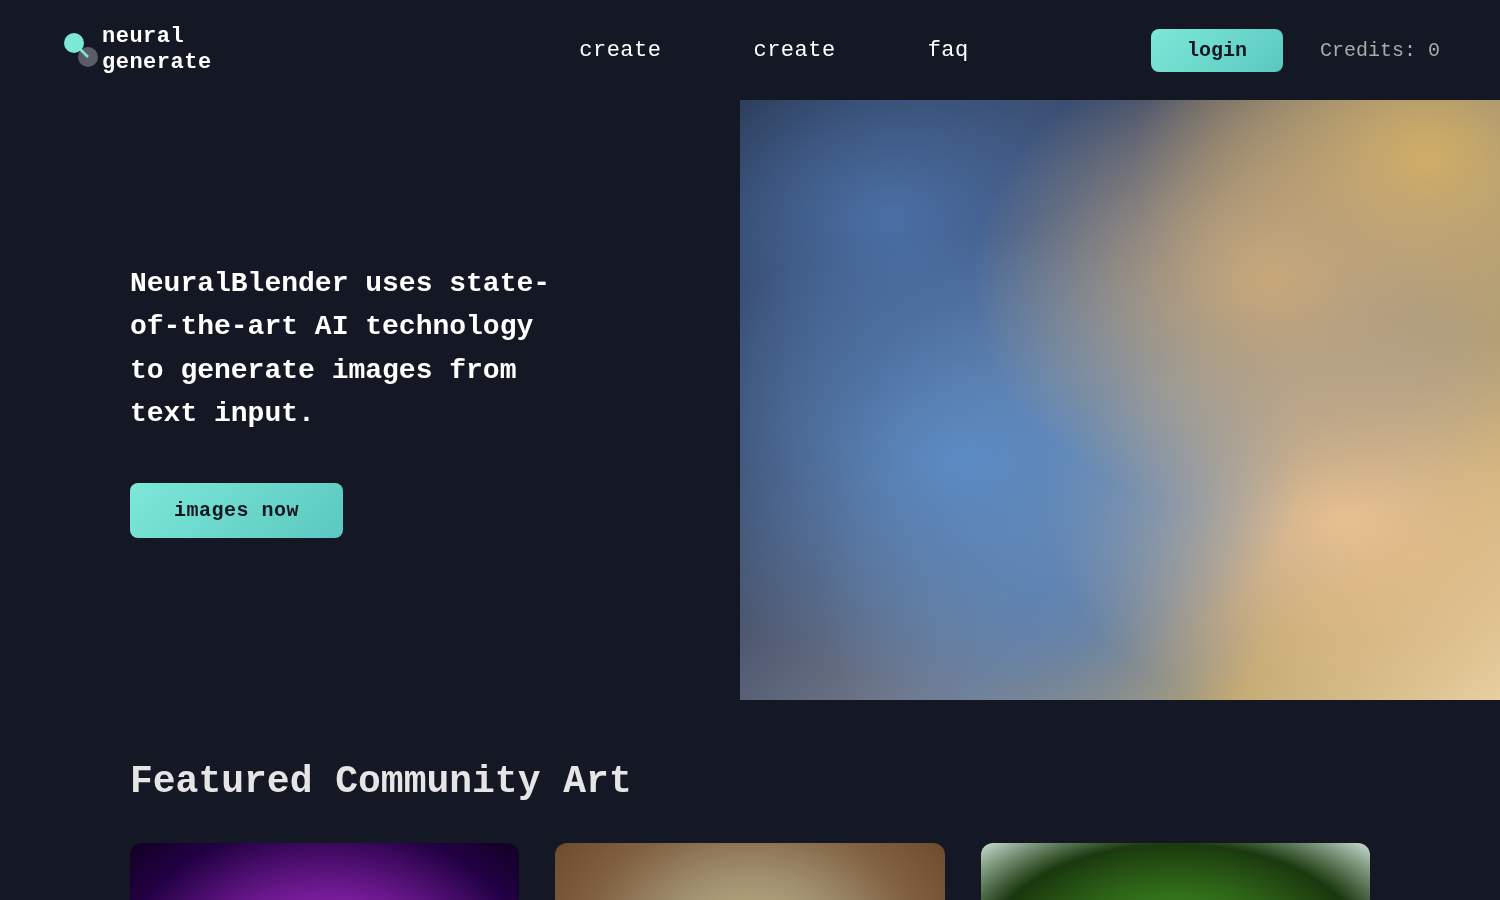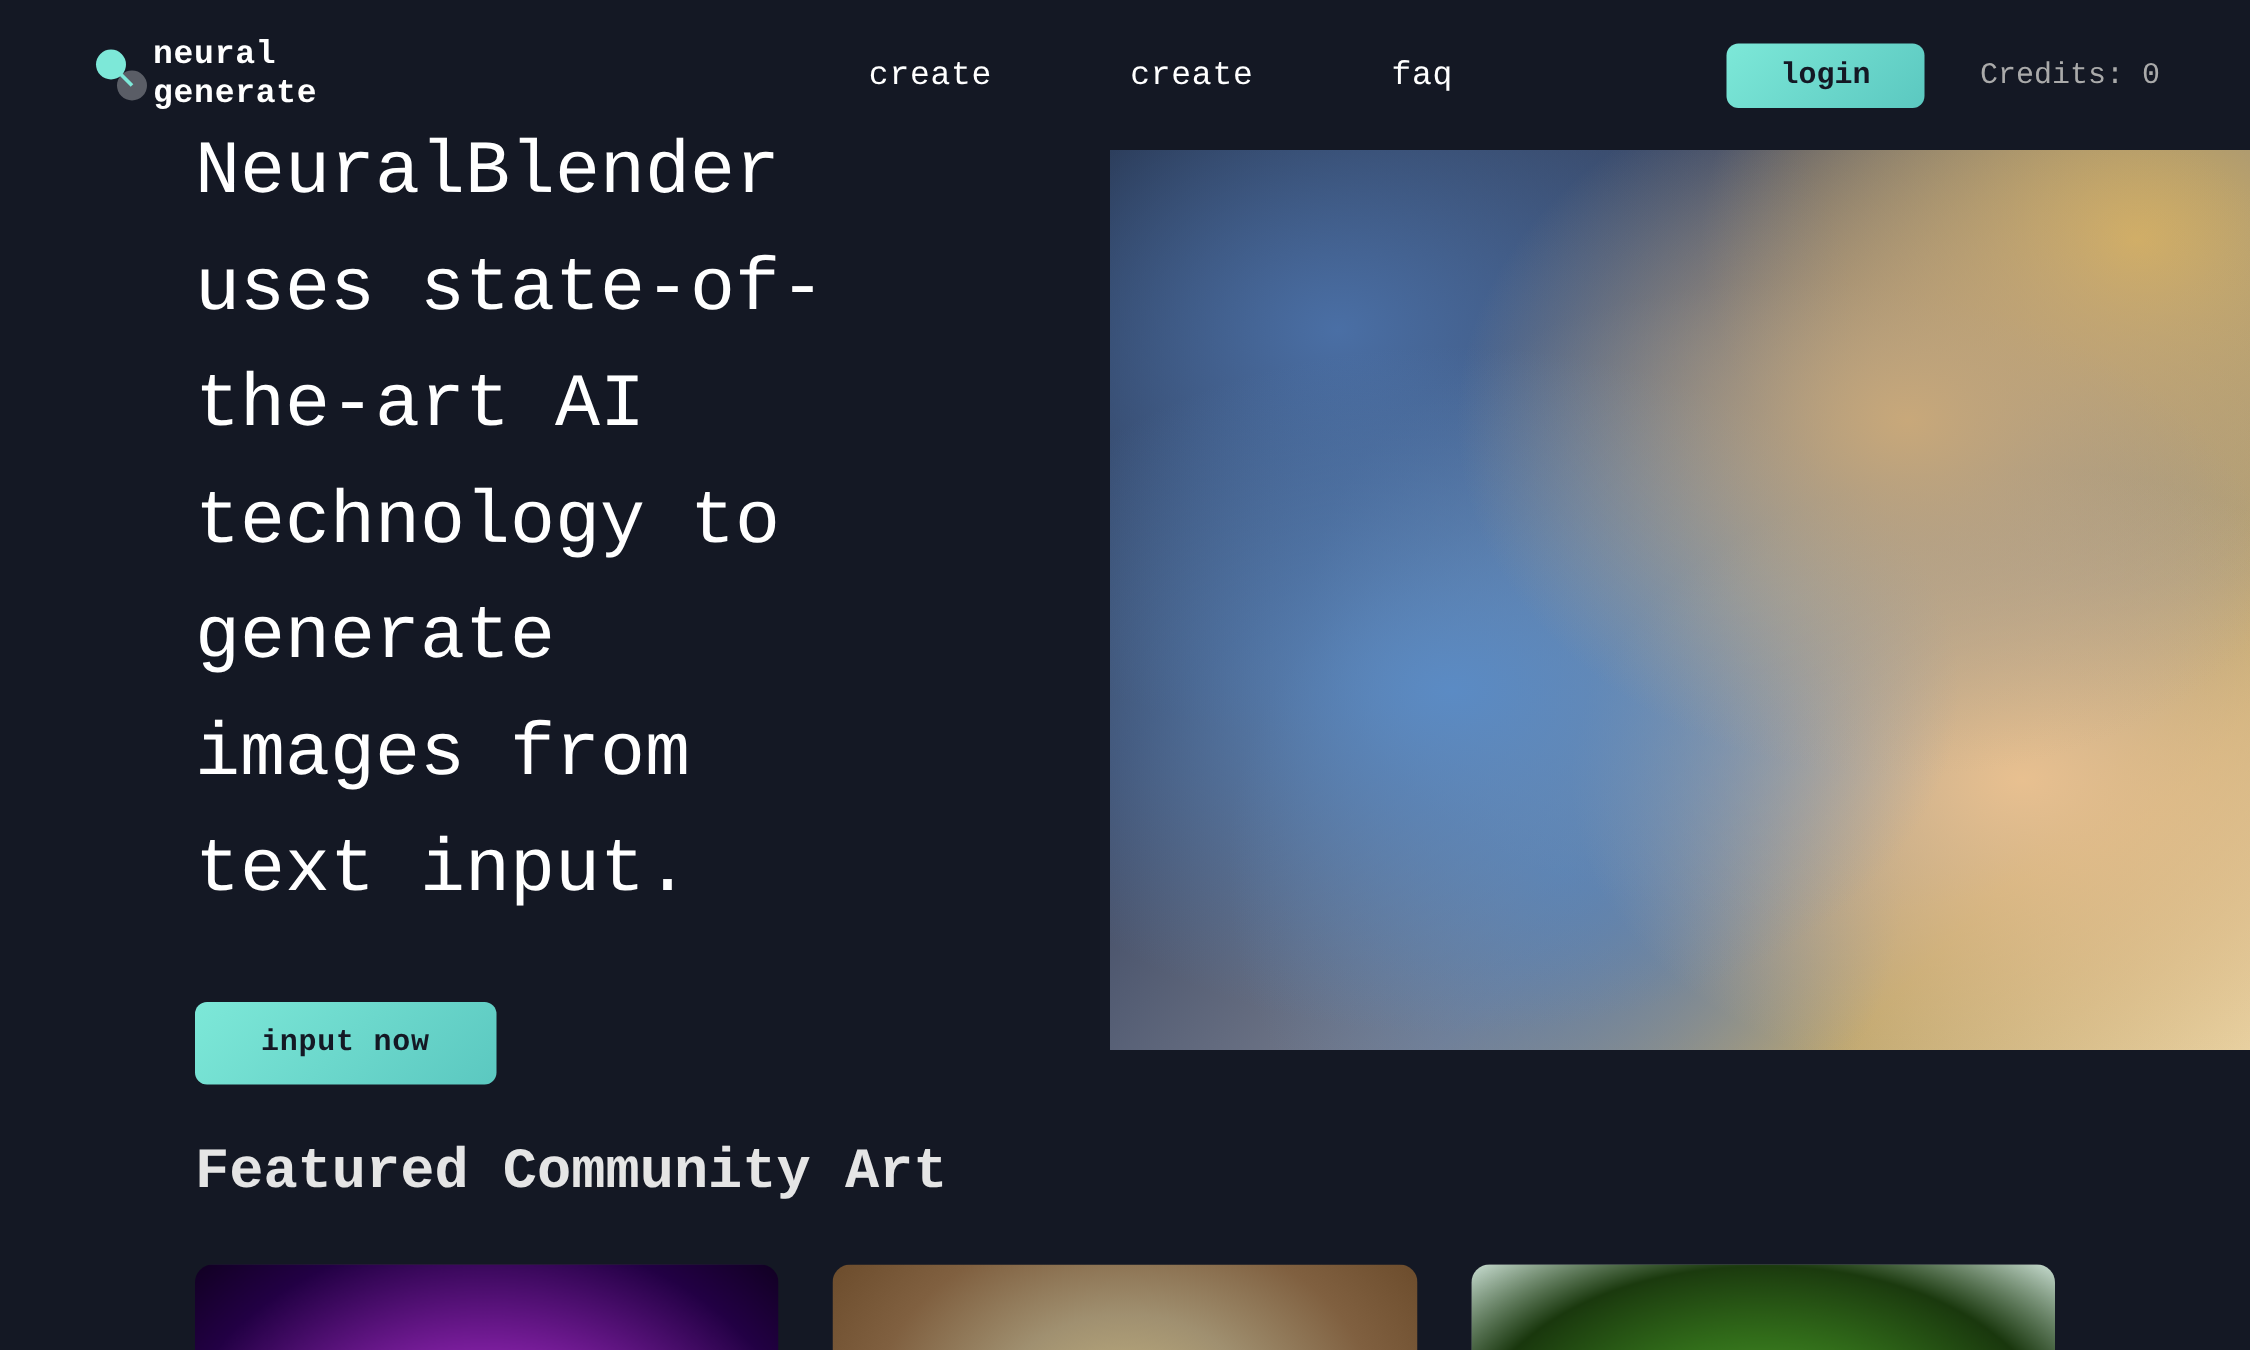--- a/index.html
+++ b/index.html
@@ -92,22 +92,22 @@
       align-items: center;
     }
 
     .hero-content {
       padding-left: 130px;
       z-index: 2;
       max-width: 560px;
     }
 
     .hero-title {
-      font-size: 50px;
-      font-weight: normal;
+      font-size: 28px;
+      font-weight: bold;
       line-height: 1.55;
       color: #ffffff;
       font-family: 'Courier New', Courier, monospace;
       margin-bottom: 48px;
     }
 
     .blend-now-btn {
       background: linear-gradient(135deg, #7de8d8 0%, #5bc8c0 100%);
       color: #141824;
       border: none;
@@ -218,21 +218,21 @@
 
   <div class="header-right">
     <button class="login-btn">login</button>
     <span class="credits-count">Credits: 0</span>
   </div>
 </header>
 
 <section class="hero">
   <div class="hero-content">
     <h1 class="hero-title">NeuralBlender uses state-of-the-art AI technology to generate images from text input.</h1>
-    <button class="blend-now-btn">input now</button>
+    <button class="blend-now-btn">images now</button>
   </div>
   <div class="hero-image">
     <div class="hero-image-bg"></div>
   </div>
 </section>
 
 <section class="community-section">
   <h2 class="community-title">Featured Community Art</h2>
   <div class="art-grid">
     <div class="art-card art-card-1"></div>

